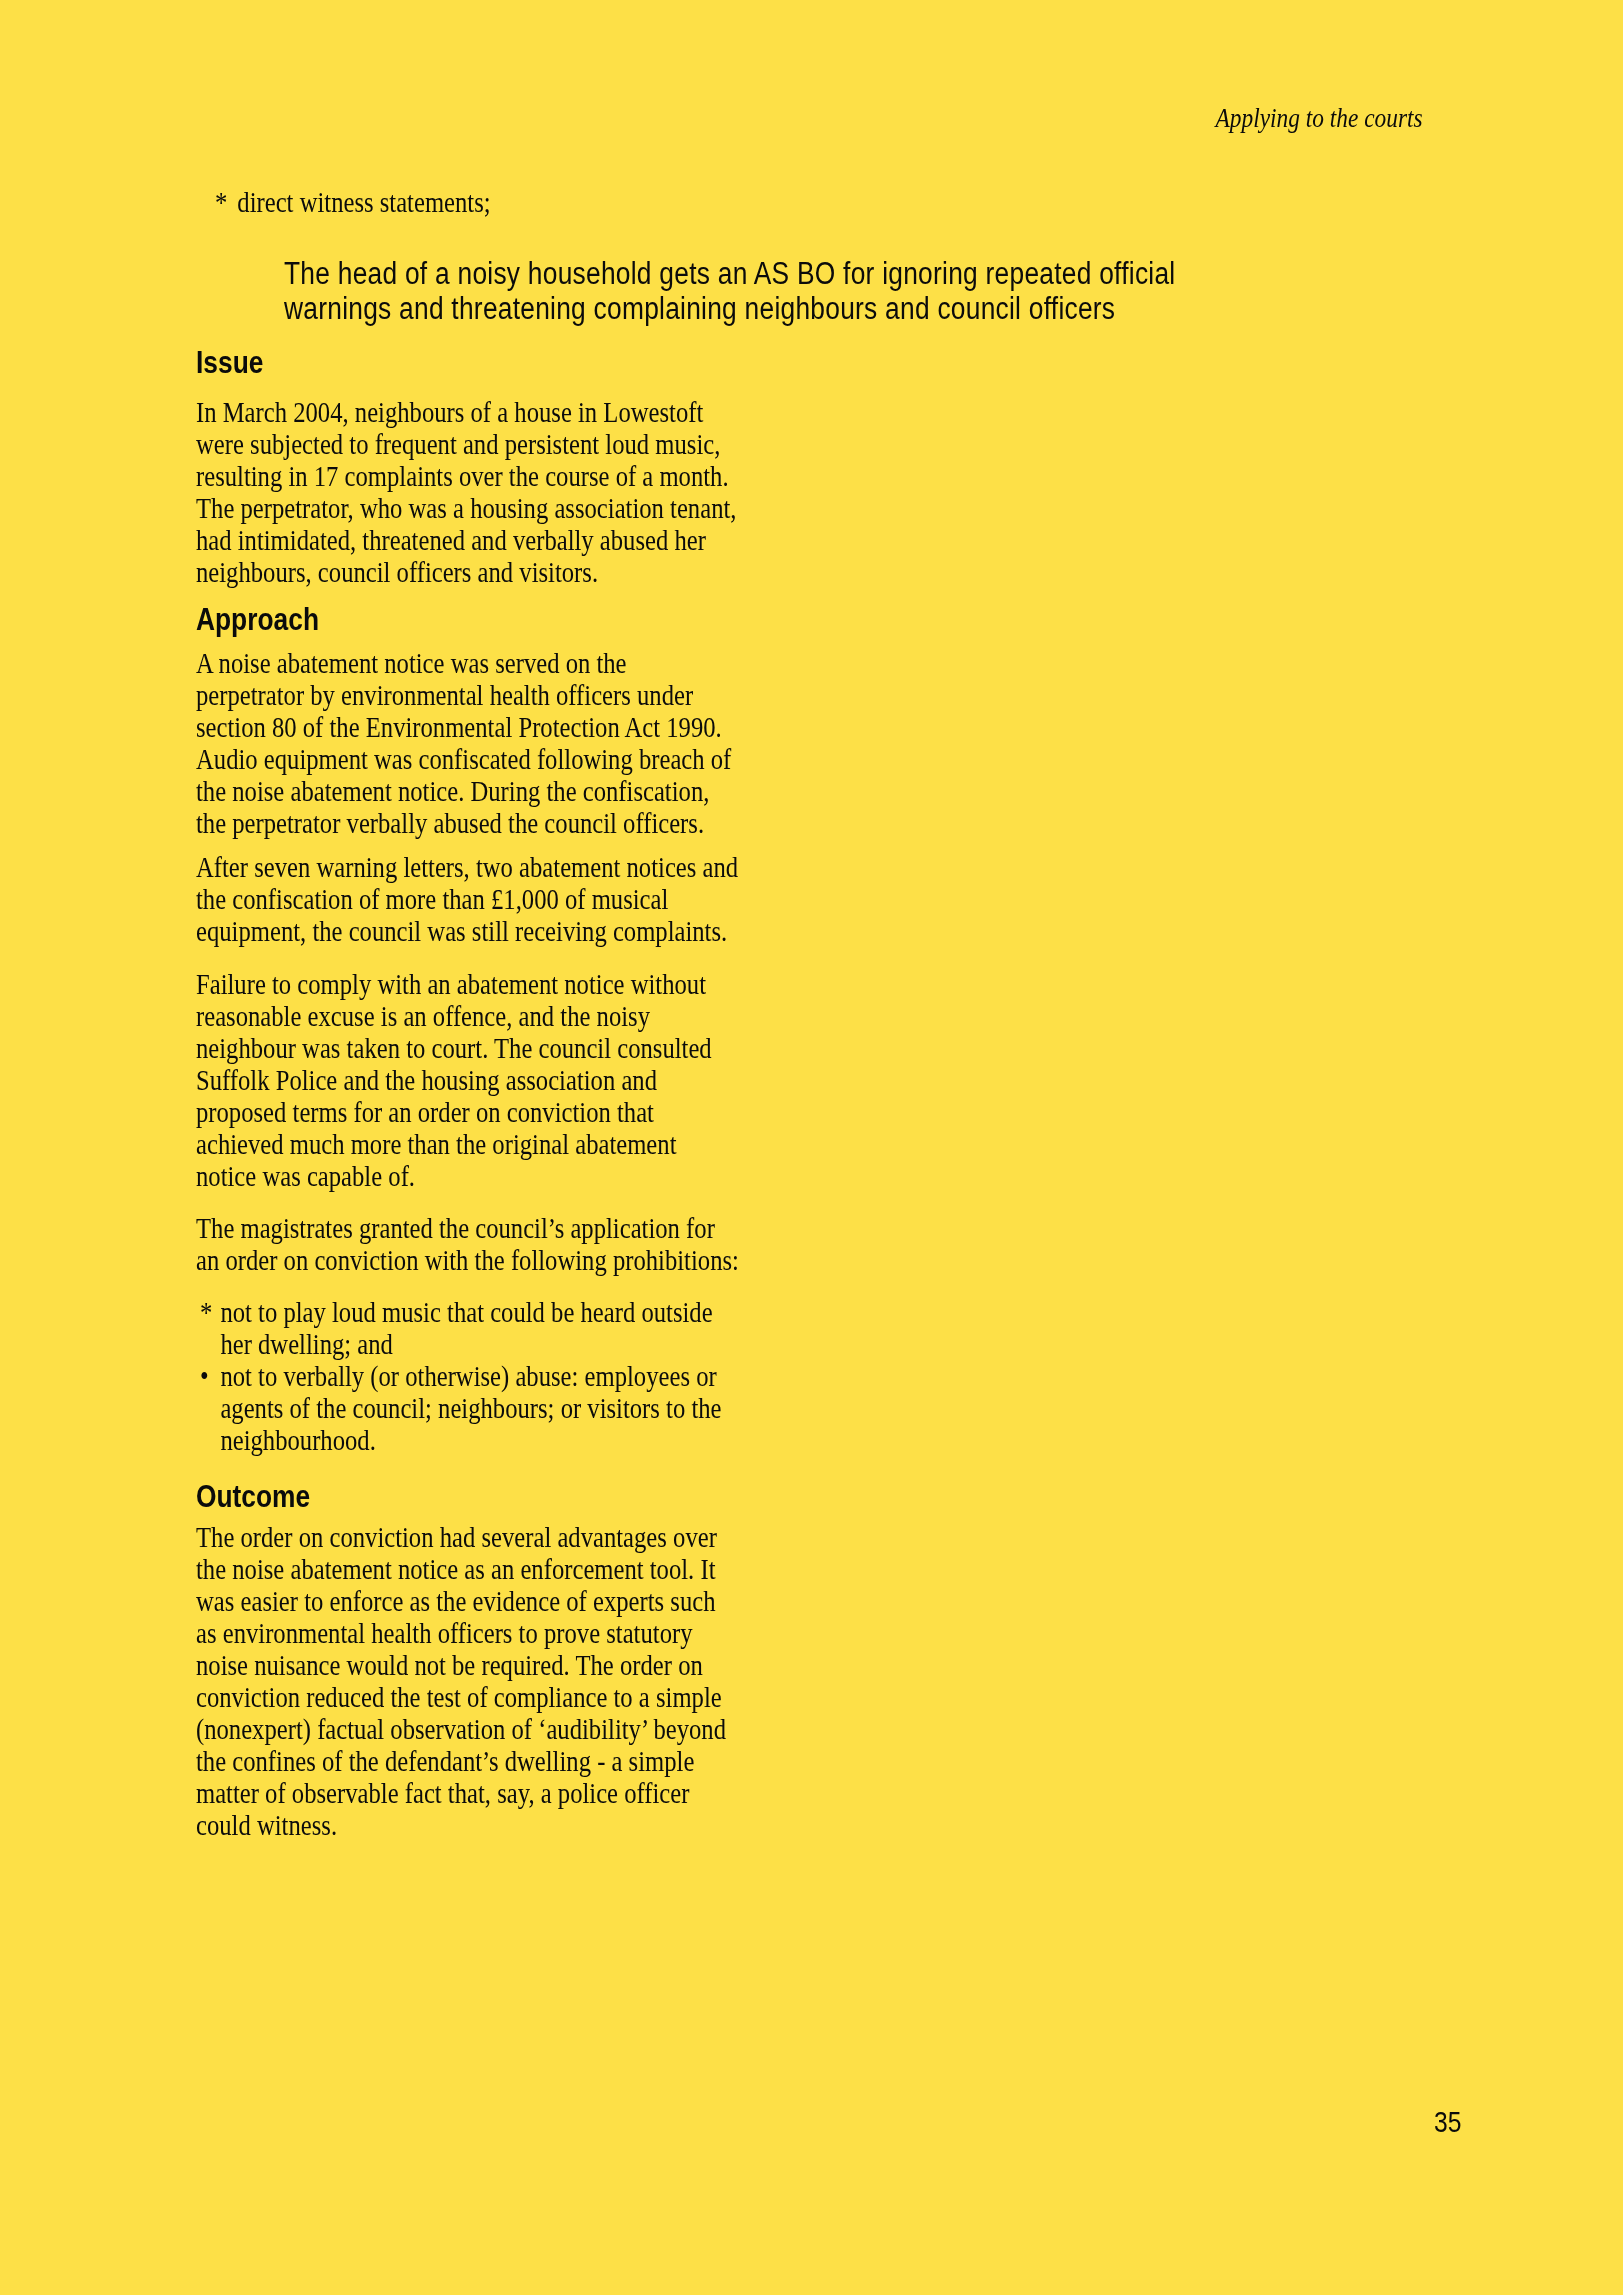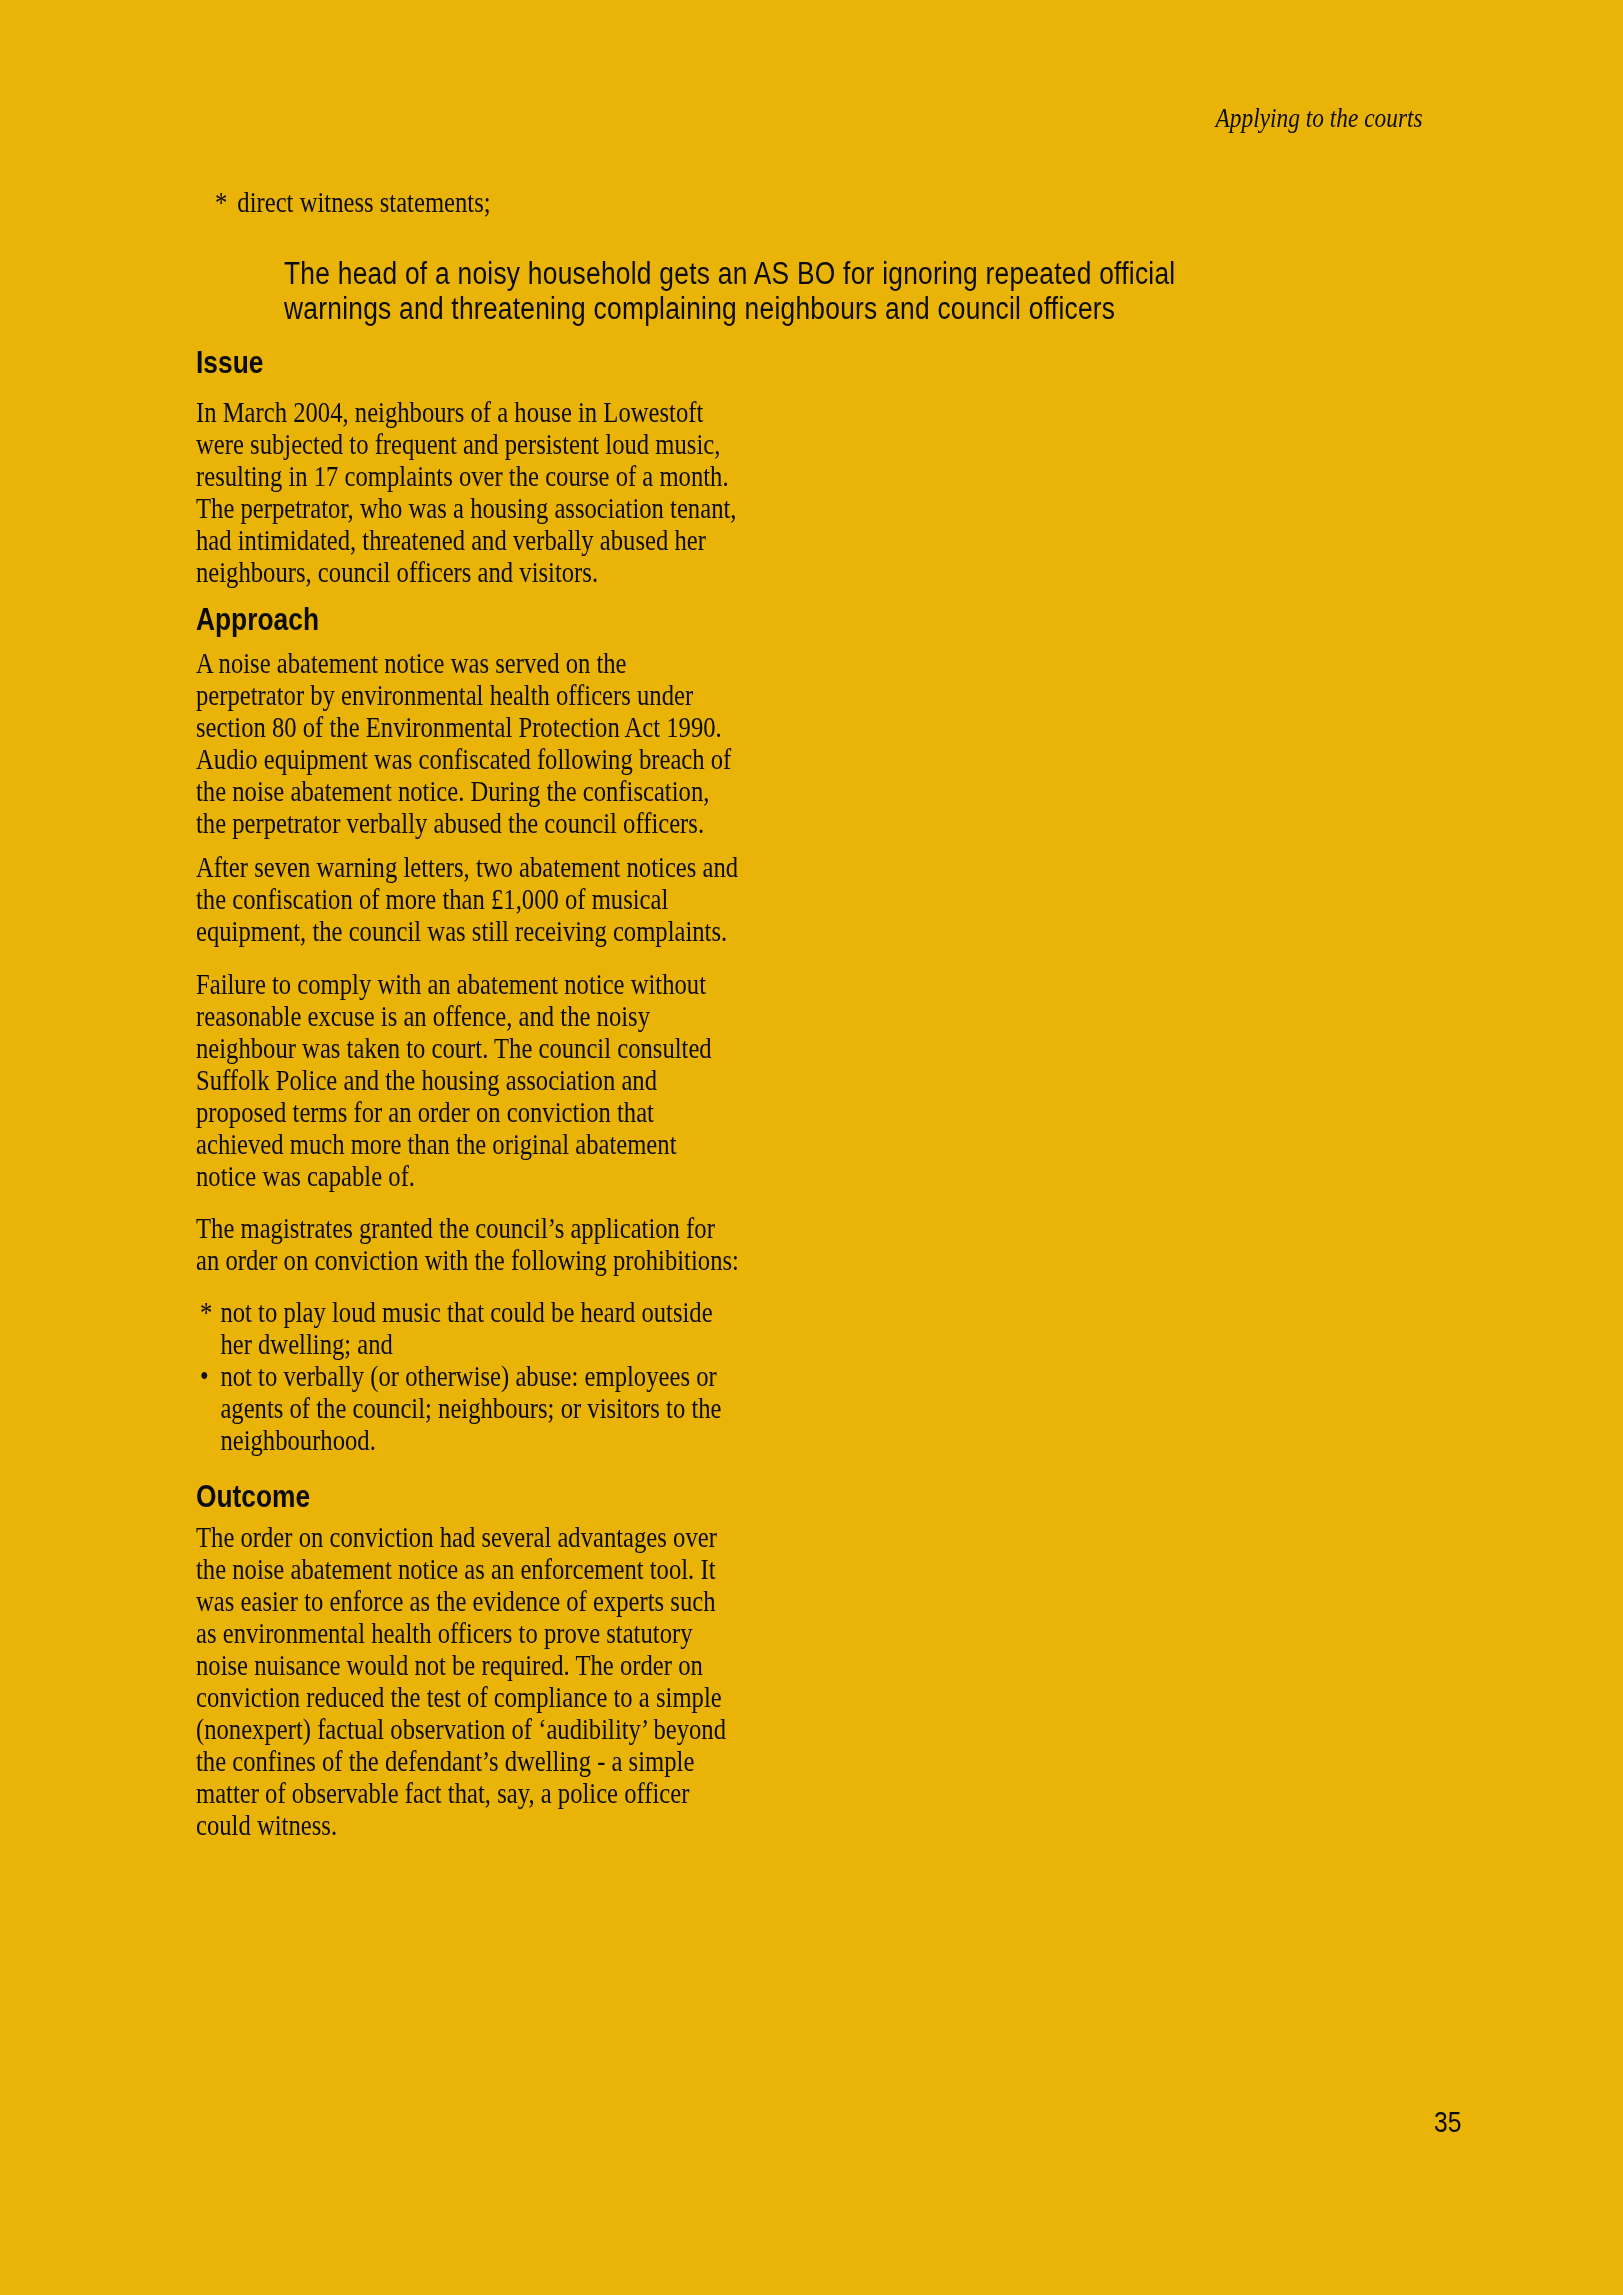--- a/index.html
+++ b/index.html
@@ -4,21 +4,21 @@
 <style>
   html, body {
     margin: 0;
     padding: 0;
     background: #ffffff;
   }
   .page {
     position: relative;
     width: 1623px;
     height: 2295px;
-    background: #eab308;
+    background: #fde047;
     overflow: hidden;
     font-family: "Liberation Serif", serif;
     color: #0b0b0b;
   }
   
   .tx  { transform: scaleX(0.85); transform-origin: 0 0; }
   .txr { transform: scaleX(0.85); transform-origin: 100% 0; }
 
   .abs { position: absolute; }
 

